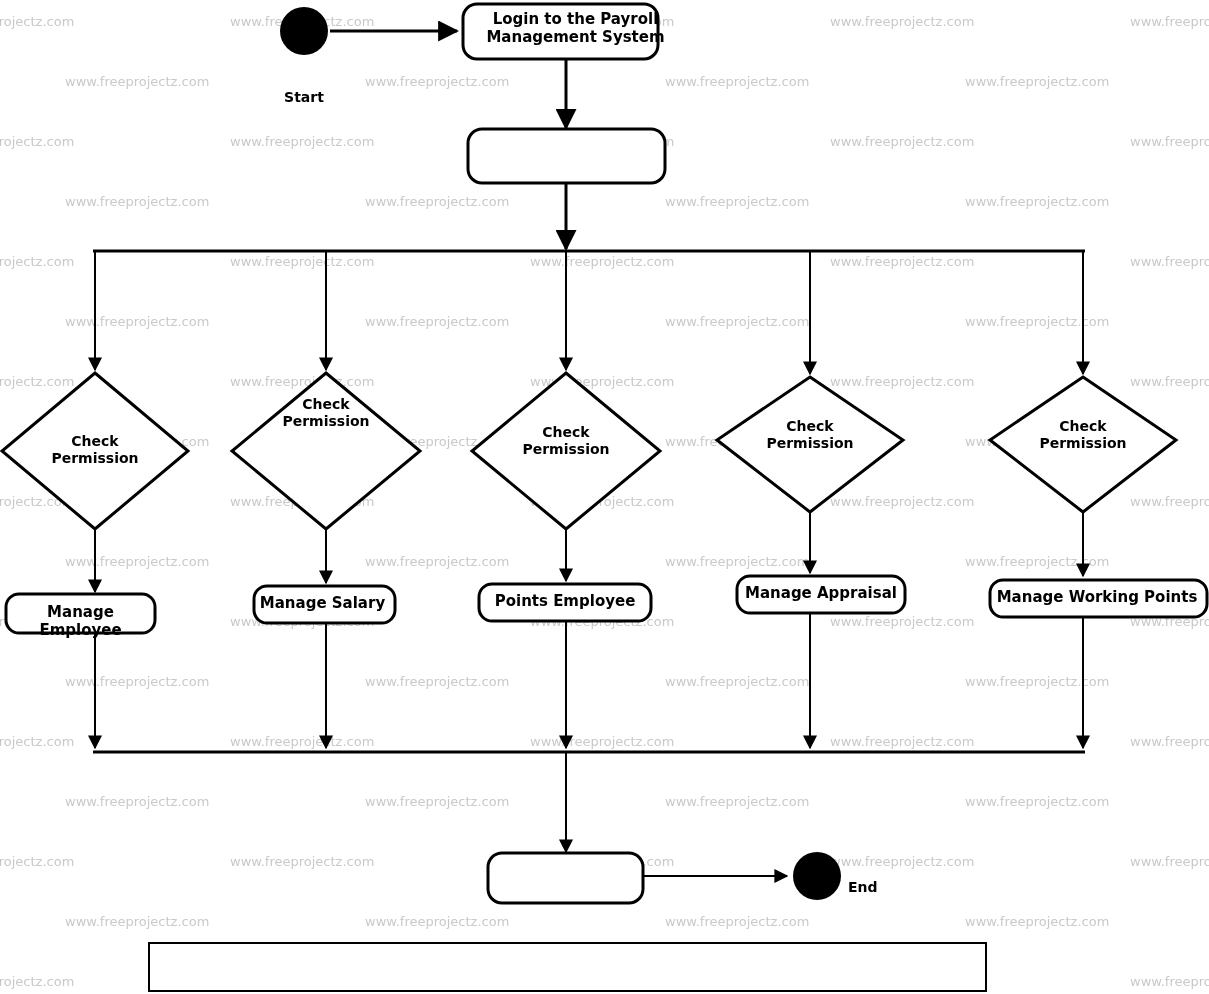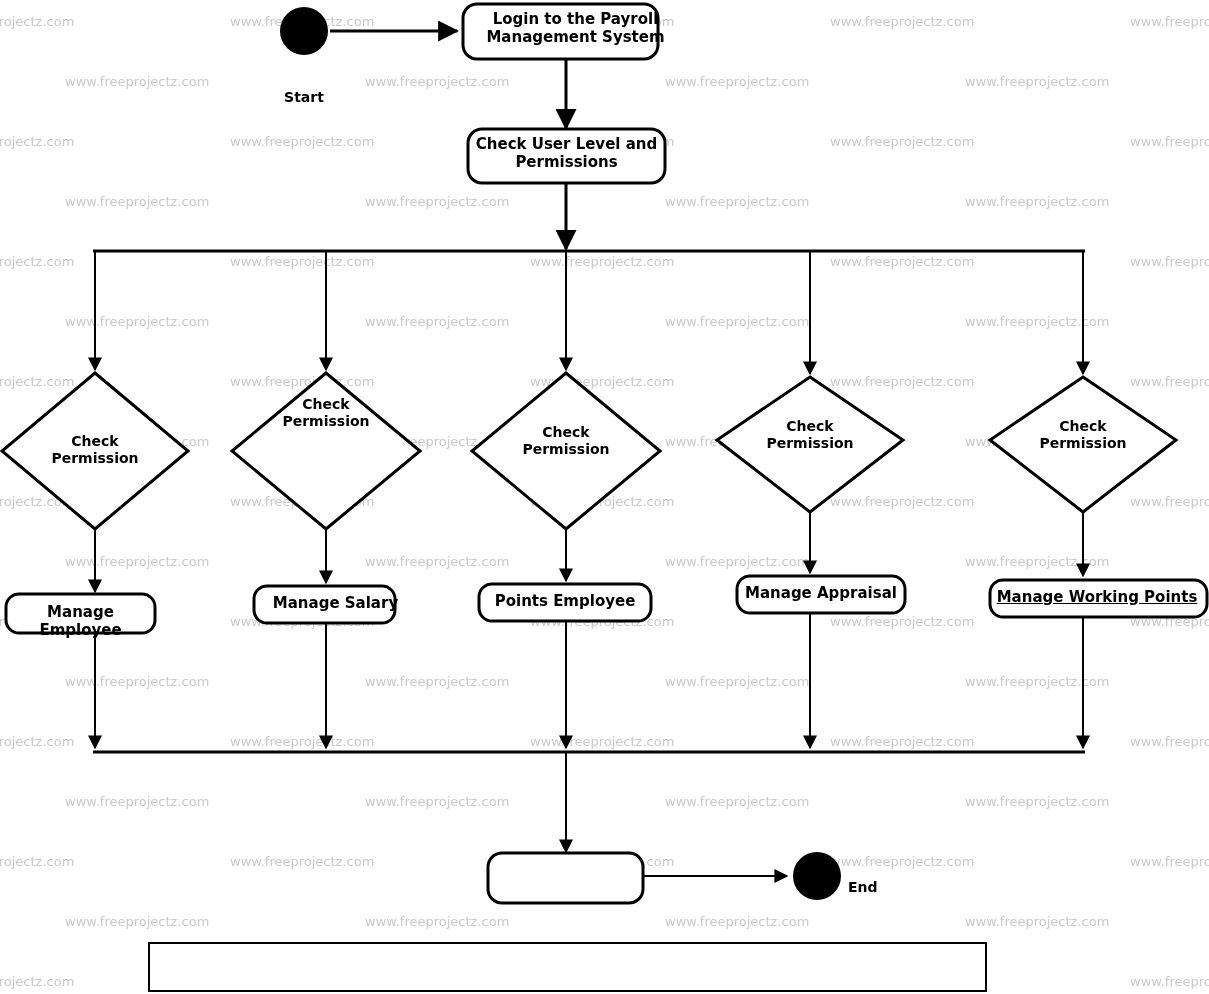--- a/index.html
+++ b/index.html
@@ -218,37 +218,35 @@
 
       <rect x="149" y="943" width="837" height="48" fill="#ffffff" stroke="#000000" stroke-width="2"></rect>
     </svg>
   </div>
 
   <div class="node-label marker-label" style="left:264px; top:60px; width:80px;margin-top:29px;">Start</div>
 
   <div class="node-label activity-label" style="left:463px; top:11px; width:225px;">Login to the Payroll
 Management System</div>
 
-  <div class="node-label activity-label" style="left:468px; top:136px; width:197px;">Check User Level and
-Permissions</div>
 
   <div class="node-label decision-label" style="left:30px; top:433px; width:130px;">Check
 Permission</div>
   <div class="node-label decision-label" style="left:261px; top:396px; width:130px;">Check
 Permission</div>
   <div class="node-label decision-label" style="left:501px; top:424px; width:130px;">Check
 Permission</div>
   <div class="node-label decision-label" style="left:745px; top:418px; width:130px;">Check
 Permission</div>
   <div class="node-label decision-label" style="left:1018px; top:418px; width:130px;">Check
 Permission</div>
 
   <div class="node-label activity-label" style="left:6px; top:604px; width:149px;">Manage Employee</div>
-  <div class="node-label activity-label" style="left:265px; top:595px; width:141px;">Manage Salary</div>
+  <div class="node-label activity-label" style="left:252px; top:595px; width:141px;">Manage Salary</div>
   <div class="node-label activity-label" style="left:479px; top:593px; width:172px;">Points Employee</div>
   <div class="node-label activity-label" style="left:737px; top:585px; width:168px;">Manage Appraisal</div>
-  <div class="node-label activity-label" style="left:990px; top:589px; width:214px;text-decoration:underline;">Manage Working Points</div>
+  <div class="node-label activity-label" style="left:990px; top:589px; width:214px;">Manage Working Points</div>
 
 
   <div class="node-label marker-label" style="left:848px; top:879px; width:60px; text-align:left;">End</div>
 
 
 </div>
 
 </body></html>

